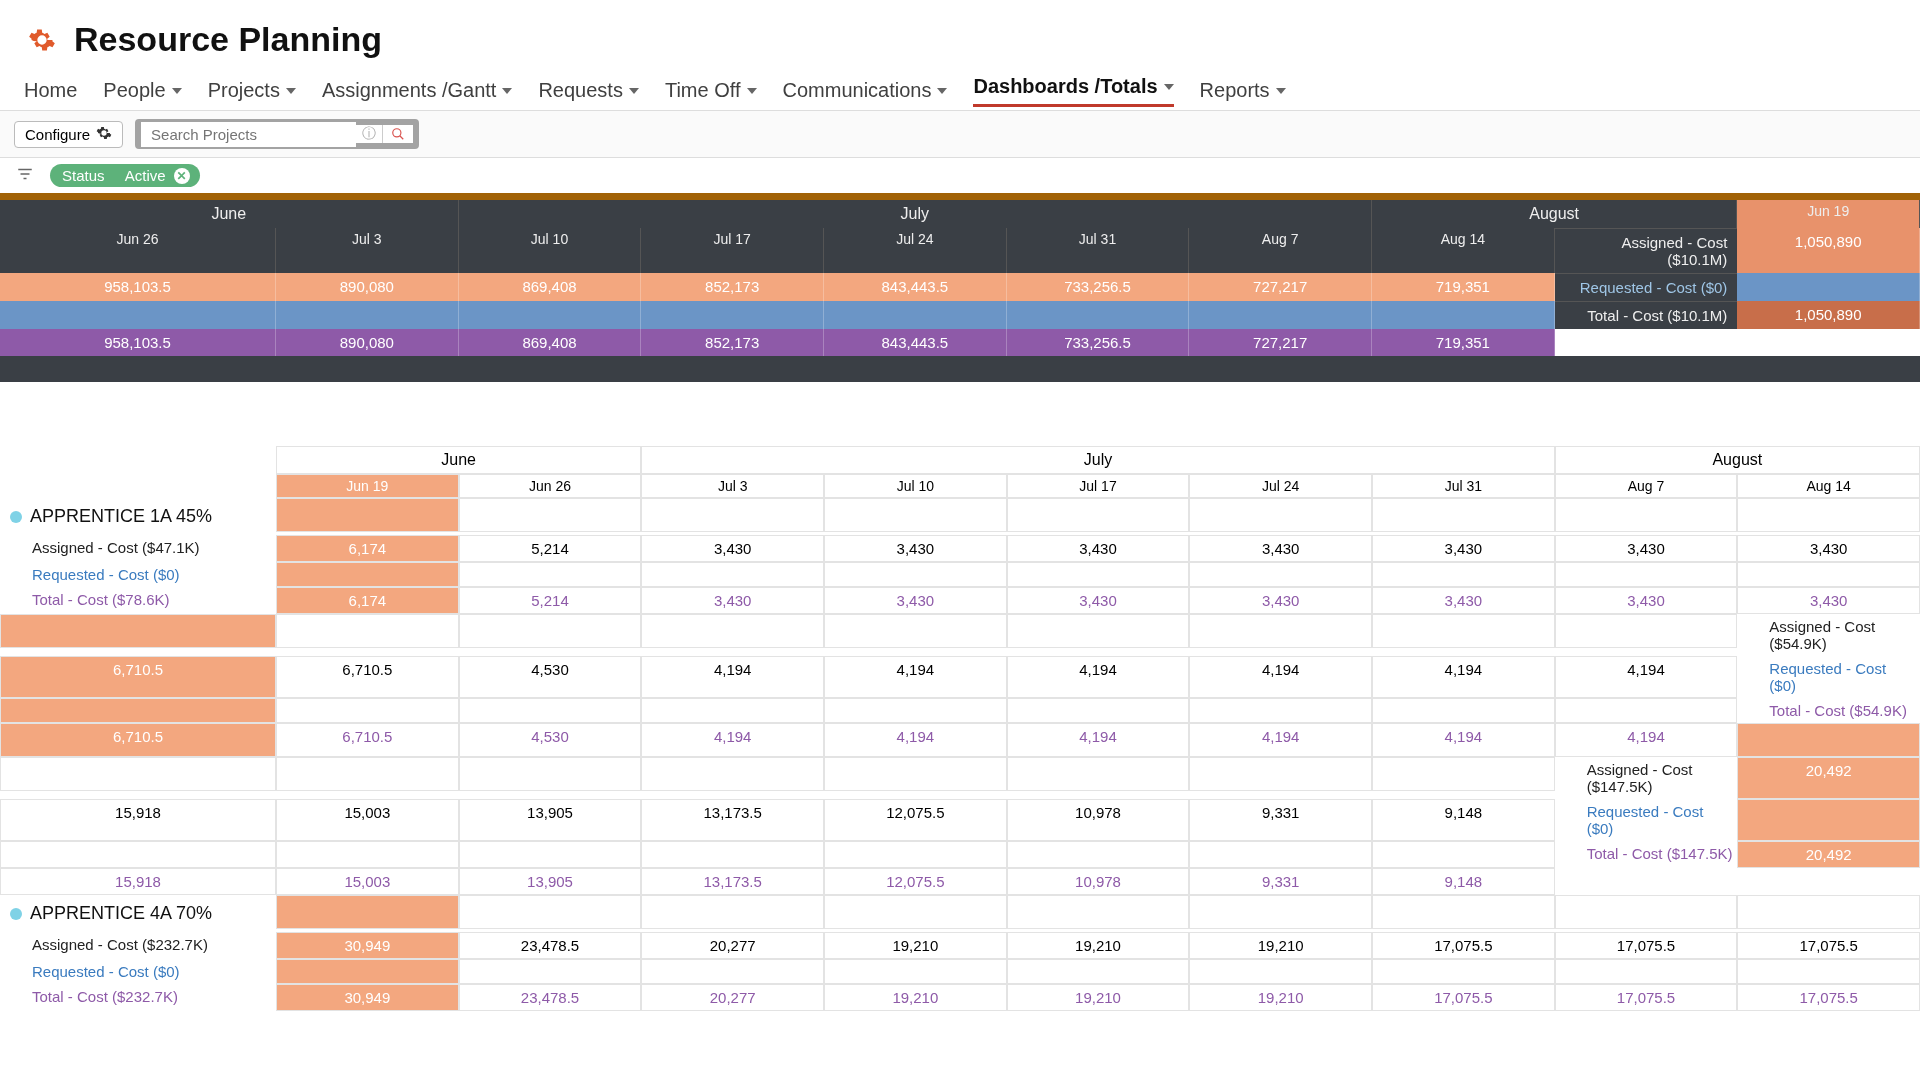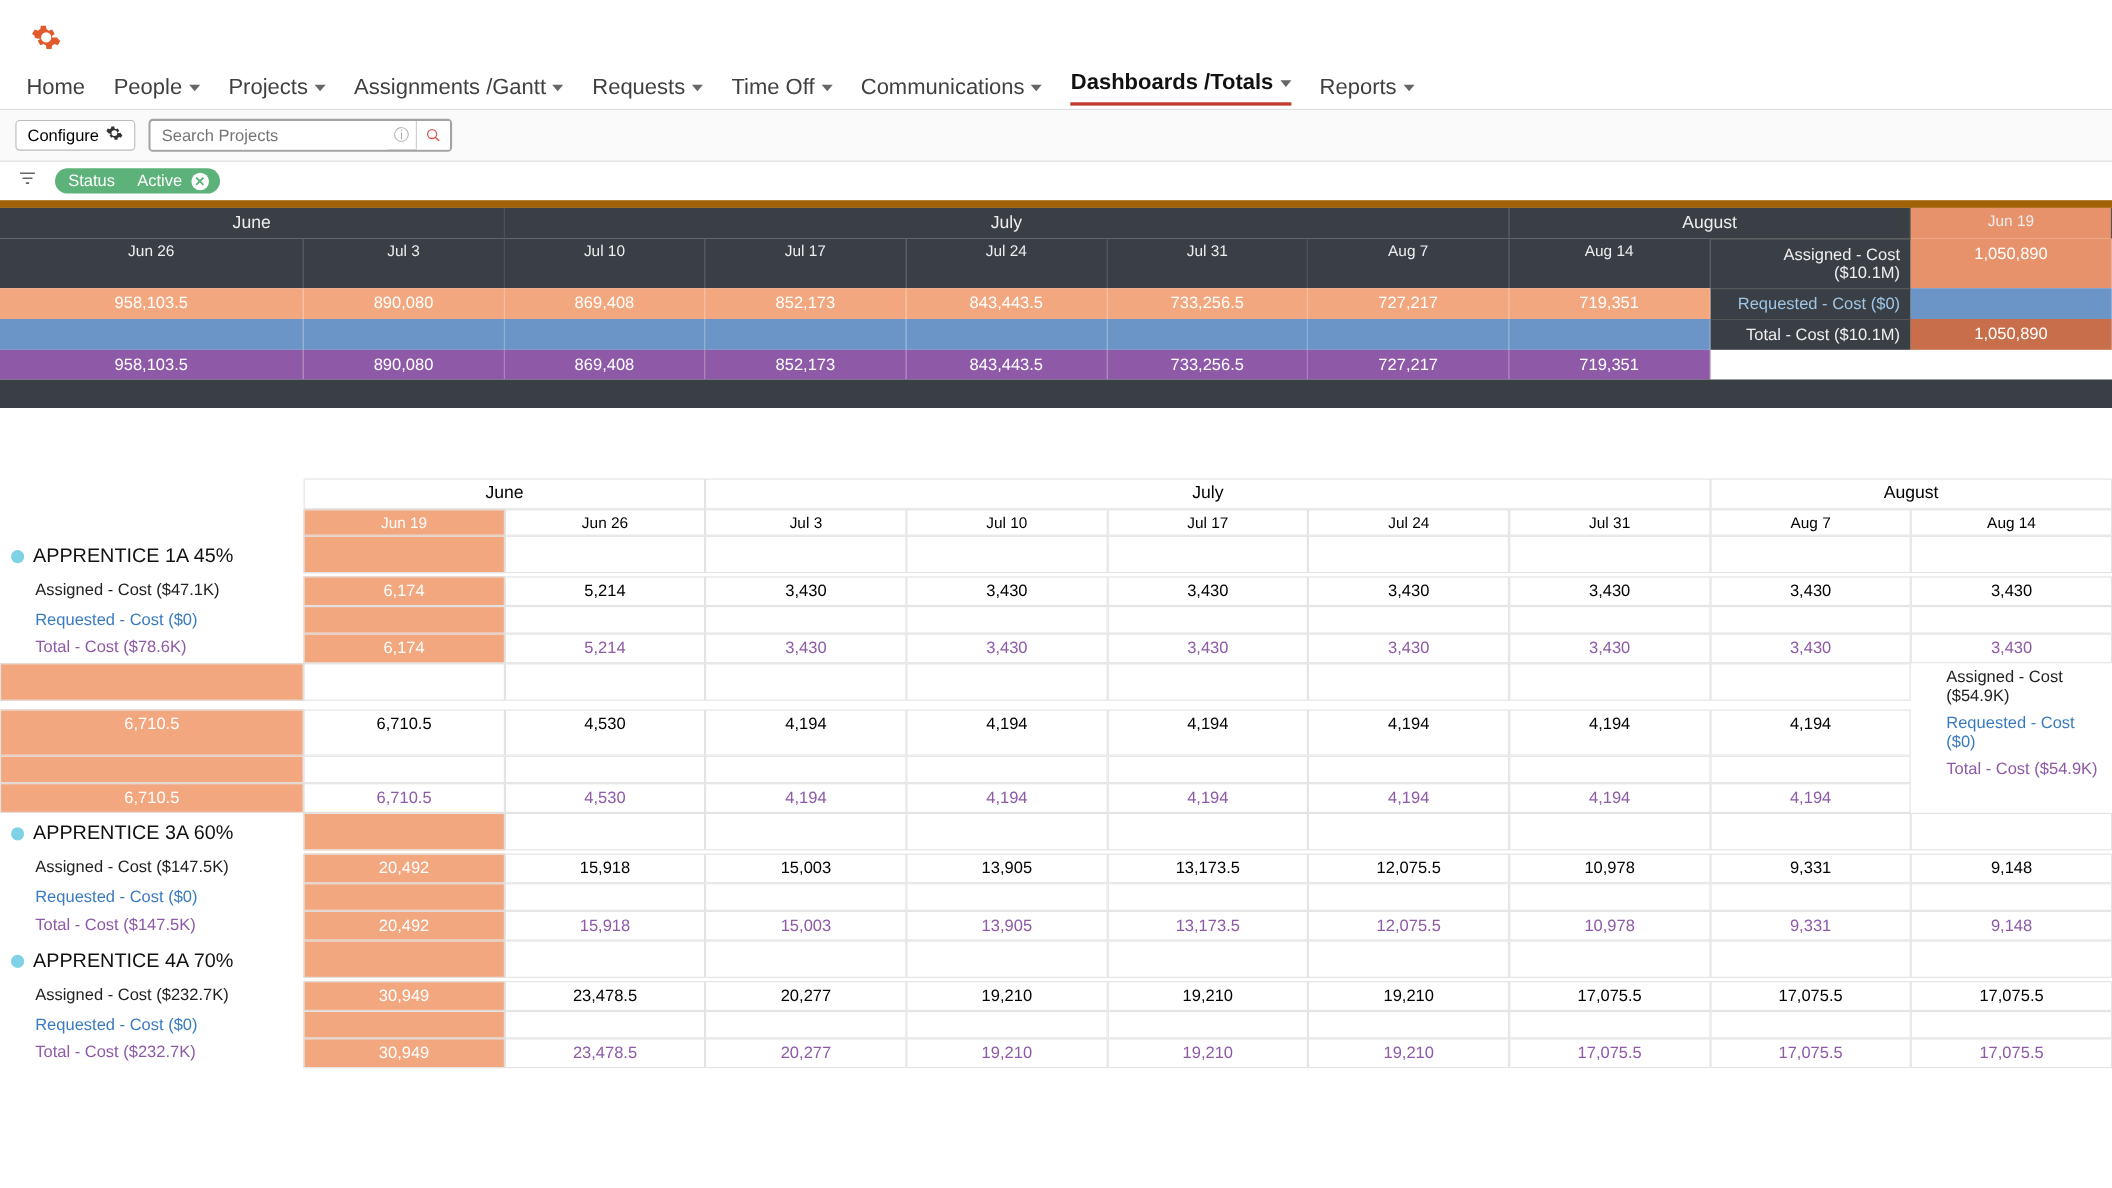--- a/index.html
+++ b/index.html
@@ -10,21 +10,21 @@
 .gear-big svg { width: 100%; height: 100%; }
 .app-title { font-size: 34px; font-weight: 700; color: #111; }
 
 .navbar { display: flex; align-items: center; padding: 0 24px; gap: 26px; border-bottom: 1px solid #ddd; height: 40px; }
 .nav-item { font-size: 20px; color: #404040; cursor: pointer; display: flex; align-items: center; gap: 4px; }
 .nav-item.active { color: #111; font-weight: 600; border-bottom: 3px solid #c0392b; padding-bottom: 6px; margin-bottom: -1px; }
 .caret { display: inline-block; width: 0; height: 0; border-left: 5px solid transparent; border-right: 5px solid transparent; border-top: 6px solid #666; margin-left: 2px; }
 
 .toolbar { display: flex; align-items: center; padding: 8px 14px; gap: 12px; background: #fafafa; border-bottom: 1px solid #ddd; }
 .configure-btn { border: 1px solid #bbb; background: #fff; padding: 3px 10px; border-radius: 4px; font-size: 15px; display: flex; align-items: center; gap: 6px; cursor: pointer; }
-.search-wrap { display: flex; align-items: center; border: 2px solid #a3a3a3; border-radius: 4px; background: #fff; height: 30px; }
+.search-wrap { display: flex; align-items: center; border: 6px solid #a3a3a3; border-radius: 4px; background: #fff; height: 30px; }
 .search-input { border: none; outline: none; padding: 4px 10px; font-size: 15px; width: 215px; }
 .search-info { color: #aaa; padding: 0 6px; font-size: 14px; }
 .search-btn { border: none; border-left: 1px solid #ccc; background: #fff; padding: 0 8px; height: 100%; cursor: pointer; display:flex; align-items:center; }
 .search-btn svg { width: 14px; height: 14px; stroke: #d9534f; fill:none; stroke-width:2; }
 
 .filter-row { display: flex; align-items: center; padding: 6px 14px; gap: 14px; border-bottom: 7px solid #a16207; }
 .filter-icon svg { width: 22px; height: 18px; stroke: #666; fill:none; stroke-width:2; }
 .status-chip { background: #5db27a; color: #fff; border-radius: 14px; padding: 3px 10px 3px 12px; font-size: 15px; display: inline-flex; align-items: center; gap: 8px; }
 .chip-close { width: 16px; height: 16px; border-radius: 50%; background: #fff; color: #5db27a; font-size: 12px; font-weight: 800; display: flex; align-items: center; justify-content: center; cursor: pointer; }
 
@@ -56,20 +56,21 @@
 </style>
 </head>
 <body>
 
 <div class="header">
   <span class="gear-big">
     <svg viewBox="0 0 24 24">
         <path fill="#e05a2b" d="M12 8a4 4 0 100 8 4 4 0 000-8zm9 4a7 7 0 01-.1 1.1l2.1 1.6-2 3.5-2.5-1a7 7 0 01-1.9 1.1l-.4 2.7h-4l-.4-2.7a7 7 0 01-1.9-1.1l-2.5 1-2-3.5 2.1-1.6A7 7 0 013 12a7 7 0 01.1-1.1L1 9.3l2-3.5 2.5 1a7 7 0 011.9-1.1L7.8 3h4l.4 2.7a7 7 0 011.9 1.1l2.5-1 2 3.5-2.1 1.6c.1.4.1.7.1 1.1z"></path>
       </svg>
   </span>
+  <h1 class="app-title">Resource Planning</h1>
 </div>
 
 <div class="navbar" id="navbar">
     <div class="nav-item">
       <span>Home</span>
     </div>
     <div class="nav-item">
       <span>People</span>
       <span class="caret"></span>
     </div>
@@ -271,24 +272,20 @@
     <div class="det-label total">Total - Cost ($54.9K)</div>
     <div class="dc today total">6,710.5</div>
     <div class="dc total">6,710.5</div>
     <div class="dc total">4,530</div>
     <div class="dc total">4,194</div>
     <div class="dc total">4,194</div>
     <div class="dc total">4,194</div>
     <div class="dc total">4,194</div>
     <div class="dc total">4,194</div>
     <div class="dc total">4,194</div>
-    <div class="group-title">
-      <span class="dot"></span>
-      <span>APPRENTICE 3A 60%</span>
-    </div>
     <div class="gc" style="border: 1px solid rgb(227, 227, 227); height: 34px; background: rgb(243, 167, 127);"></div>
     <div class="gc" style="border: 1px solid rgb(227, 227, 227); height: 34px;"></div>
     <div class="gc" style="border: 1px solid rgb(227, 227, 227); height: 34px;"></div>
     <div class="gc" style="border: 1px solid rgb(227, 227, 227); height: 34px;"></div>
     <div class="gc" style="border: 1px solid rgb(227, 227, 227); height: 34px;"></div>
     <div class="gc" style="border: 1px solid rgb(227, 227, 227); height: 34px;"></div>
     <div class="gc" style="border: 1px solid rgb(227, 227, 227); height: 34px;"></div>
     <div class="gc" style="border: 1px solid rgb(227, 227, 227); height: 34px;"></div>
     <div class="gc" style="border: 1px solid rgb(227, 227, 227); height: 34px;"></div>
     <div class="det-label ">Assigned - Cost ($147.5K)</div>

